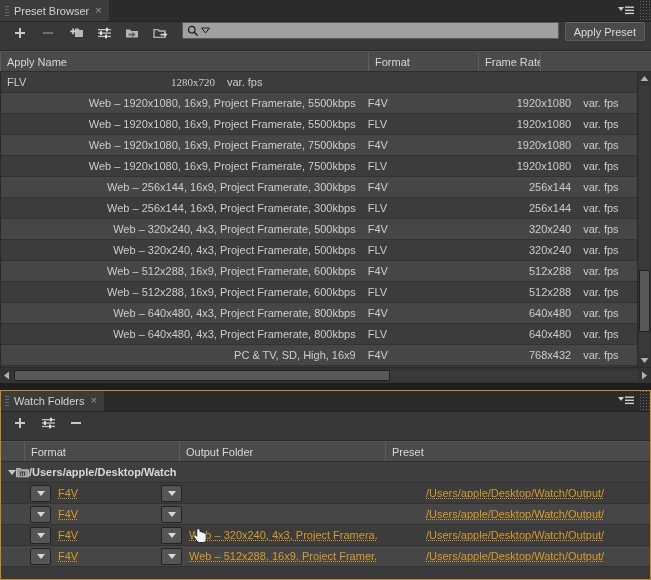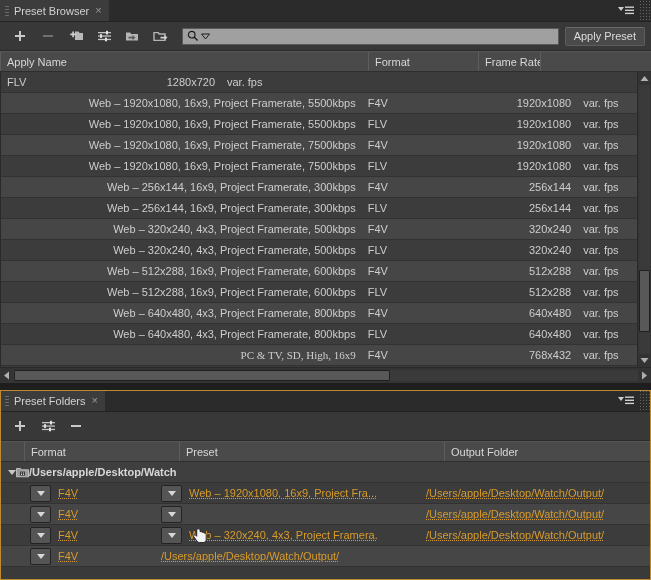--- a/index.html
+++ b/index.html
@@ -31,21 +31,21 @@
   .tab-close{font-size:11px;color:#9a9a9a;line-height:1;padding-left:1px;cursor:pointer;}
   .tabbar-filler{flex:1 1 auto;background:#2b2b2b;}
   .panel-menu{width:26px;display:flex;align-items:center;justify-content:center;
               flex:0 0 26px;background:#2b2b2b;cursor:pointer;}
   .tab-grip-right{width:12px;flex:0 0 12px;background:#2b2b2b;
         background-image:radial-gradient(#6e6e6e 40%,transparent 41%);
         background-size:3px 3px;background-position:center;
         background-repeat:space;opacity:.9;}
 
   
-  .toolbar{height:28px;flex:0 0 28px;display:flex;align-items:center;
+  .toolbar{height:28px;flex:0 0 28px;display:flex;align-items:flex-start;
            gap:0px;padding:0 6px;background:#383838;border-bottom:1px solid #2a2a2a;}
   .tbtn{width:28px;height:22px;display:flex;align-items:center;justify-content:center;
         cursor:pointer;border-radius:2px;}
   .tbtn.disabled{opacity:.38;cursor:default;}
   .search{flex:1 1 auto;height:17px;background:#a0a0a0;border:1px solid #5a5a5a;
           display:flex;align-items:center;gap:2px;padding:0 4px;margin:0 6px 0 8px;
           box-sizing:border-box;border-radius:1px;}
   .search input{flex:1 1 auto;border:0;outline:0;background:transparent;
                 font-family:inherit;font-size:11px;color:#1a1a1a;padding:0;height:15px;}
   .apply-btn{height:19px;padding:0 8px;background:#4a4a4a;
@@ -217,21 +217,21 @@
           </div>
           <div class="ch" style="width: 62px;">
             <span>Frame Rate</span>
           </div>
         </div>
 
       <div class="listwrap">
         <div class="rows" id="presetRows">
             <div class="row odd">
               <div class="cell c-fmt" style="width: 110px;">FLV</div>
-              <div class="cell c-size" style="width: 110px;">1280x720</div>
+              <div class="cell c-size" style="width: 110px; font-family: Liberation Serif, serif;">1280x720</div>
               <div class="cell c-rate" style="width: 62px;">var. fps</div>
             </div>
             <div class="row even">
               <div class="cell c-name" style="width: 369px;">Web – 1920x1080, 16x9, Project Framerate, 5500kbps</div>
               <div class="cell c-fmt" style="width: 110px;">F4V</div>
               <div class="cell c-size" style="width: 110px;">1920x1080</div>
               <div class="cell c-rate" style="width: 62px;">var. fps</div>
             </div>
             <div class="row odd">
               <div class="cell c-name" style="width: 369px;">Web – 1920x1080, 16x9, Project Framerate, 5500kbps</div>
@@ -293,21 +293,21 @@
               <div class="cell c-size" style="width: 110px;">640x480</div>
               <div class="cell c-rate" style="width: 62px;">var. fps</div>
             </div>
             <div class="row odd">
               <div class="cell c-name" style="width: 369px;">Web – 640x480, 4x3, Project Framerate, 800kbps</div>
               <div class="cell c-fmt" style="width: 110px;">FLV</div>
               <div class="cell c-size" style="width: 110px;">640x480</div>
               <div class="cell c-rate" style="width: 62px;">var. fps</div>
             </div>
             <div class="row even">
-              <div class="cell c-name" style="width: 369px; font-family: Liberation Serif, serif;">PC &amp; TV, SD, High, 16x9</div>
+              <div class="cell c-name" style="width: 369px;">PC &amp; TV, SD, High, 16x9</div>
               <div class="cell c-fmt" style="width: 110px;">F4V</div>
               <div class="cell c-size" style="width: 110px;">768x432</div>
               <div class="cell c-rate" style="width: 62px;">var. fps</div>
             </div>
           </div>
         <div class="vscroll">
           <div class="sb-arrow" style="top:0;">
             <svg width="9" height="7" viewBox="0 0 9 7">
                 <polygon points="4.5,1 8.5,6 0.5,6" fill="#b0b0b0"></polygon>
               </svg>
@@ -341,21 +341,21 @@
   </div>
 
   <div class="divider" style="top:383px;height:7px;"></div>
 
   <div class="panel" id="watchPanel" style="top:390px;width:651px;height:190px;">
     <div class="panel-inner">
 
       <div class="tabbar">
         <div class="tab active">
           <span class="grip"></span>
-          <span class="tab-label">Preset Folders</span>
+          <span class="tab-label">Watch Folders</span>
           <span class="tab-close">×</span>
         </div>
         <div class="tabbar-filler"></div>
         <div class="panel-menu">
           <svg width="16" height="11" viewBox="0 0 16 11">
             <polygon points="0,2 6,2 3,6" fill="#cfcfcf"></polygon>
             <rect x="7" y="1.5" width="9" height="1.4" fill="#cfcfcf"></rect>
             <rect x="7" y="4.6" width="9" height="1.4" fill="#cfcfcf"></rect>
             <rect x="7" y="7.7" width="9" height="1.4" fill="#cfcfcf"></rect>
           </svg>
@@ -386,25 +386,25 @@
         </div>
       </div>
 
       <div class="wf-colhead" id="watchCols">
           <div class="ch" style="width: 25px;">
             <span></span>
           </div>
           <div class="ch" style="width: 155px;">
             <span>Format</span>
           </div>
+          <div class="ch" style="width: 206px;">
+            <span>Output Folder</span>
+          </div>
           <div class="ch" style="width: 265px;">
             <span>Preset</span>
-          </div>
-          <div class="ch" style="width: 206px;">
-            <span>Output Folder</span>
           </div>
         </div>
 
       <div class="wf-rows">
         <div class="wf-folder-row">
           <span class="disc-tri open"></span>
           <svg width="13" height="11" viewBox="0 0 13 11">
             <path d="M0.5 1.5h4l1 1.3H12.5v7H0.5z" fill="#9a9a9a" stroke="#d0d0d0" stroke-width="0.8"></path>
             <rect x="4" y="4.6" width="5" height="4" fill="#3a3a3a"></rect>
             <rect x="5" y="5.5" width="1" height="1" fill="#d0d0d0"></rect>
@@ -419,21 +419,20 @@
               <div class="wf-cell" style="width: 155px; padding-left: 30px;">
                 <div class="dd-btn">
                   <span class="dd-tri"></span>
                 </div>
                 <span class="link">F4V</span>
               </div>
               <div class="wf-cell" style="width: 265px;">
                 <div class="dd-btn">
                   <span class="dd-tri"></span>
                 </div>
-                <span class="link">Web – 1920x1080, 16x9, Project Fra...</span>
               </div>
               <div class="wf-cell" style="width: 206px;">
                 <span class="link">/Users/apple/Desktop/Watch/Output/</span>
               </div>
             </div>
             <div class="wf-row even">
               <div class="wf-cell" style="width: 155px; padding-left: 30px;">
                 <div class="dd-btn">
                   <span class="dd-tri"></span>
                 </div>
@@ -464,20 +463,26 @@
               <div class="wf-cell" style="width: 206px;">
                 <span class="link">/Users/apple/Desktop/Watch/Output/</span>
               </div>
             </div>
             <div class="wf-row even">
               <div class="wf-cell" style="width: 155px; padding-left: 30px;">
                 <div class="dd-btn">
                   <span class="dd-tri"></span>
                 </div>
                 <span class="link">F4V</span>
+              </div>
+              <div class="wf-cell" style="width: 265px;">
+                <div class="dd-btn">
+                  <span class="dd-tri"></span>
+                </div>
+                <span class="link">Web – 512x288, 16x9, Project Framer.</span>
               </div>
               <div class="wf-cell" style="width: 206px;">
                 <span class="link">/Users/apple/Desktop/Watch/Output/</span>
               </div>
             </div>
           </div>
       </div>
 
     </div>
     <div class="wf-focus"></div>

